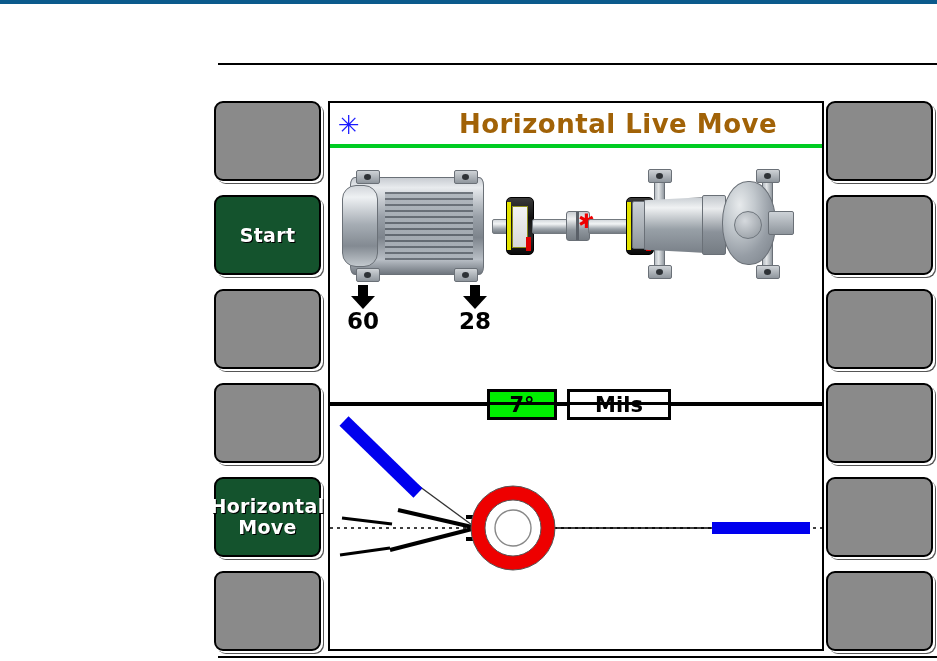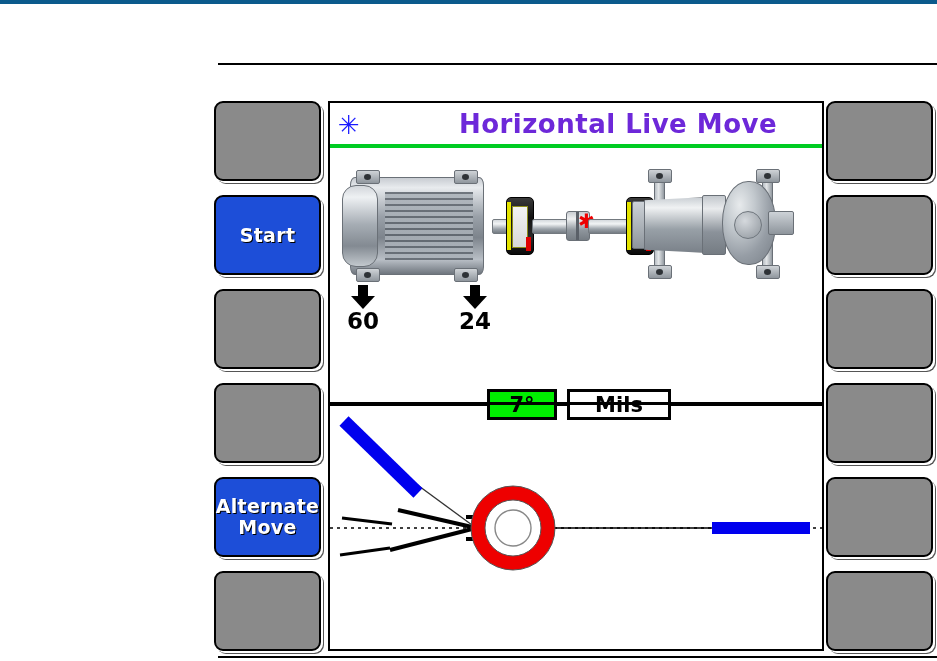--- a/index.html
+++ b/index.html
@@ -65,21 +65,21 @@
     font-size: 19px;
     font-weight: bold;
     line-height: 21px;
     text-align: center;
     color: #ffffff;
     letter-spacing: 0.3px;
     text-shadow: 1px 1px 0 #000000;
     white-space: pre-line;
   }
   .soft-key.active {
-    background: #1d4ed8;
+    background: #14532d;
   }
 
   
   .screen {
     position: absolute;
     left: 328px; top: 101px;
     width: 496px; height: 550px;
     box-sizing: border-box;
     border: 2px solid #000000;
     background: #ffffff;
@@ -92,21 +92,21 @@
     width: 492px;
     height: 44px;
   }
   .title-text {
     position: absolute;
     left: 0; top: 6px;
     width: 576px;
     text-align: center;
     font-size: 26px;
     font-weight: bold;
-    color: #6d28d9;
+    color: #a16207;
     letter-spacing: 0.5px;
   }
   .title-underline {
     position: absolute;
     left: 0; top: 41px;
     width: 492px; height: 4px;
     background: #00cc22;
   }
   .freeze-icon {
     position: absolute;
@@ -427,21 +427,21 @@
   <div class="soft-key active">
     <span class="key-label">Start</span>
   </div>
   <div class="soft-key blank">
     
   </div>
   <div class="soft-key blank">
     
   </div>
   <div class="soft-key active">
-    <span class="key-label">Alternate
+    <span class="key-label">Horizontal
 Move</span>
   </div>
   <div class="soft-key blank">
     
   </div>
 </div>
 
 <div class="key-col right">
   <div class="soft-key blank">
     
@@ -528,21 +528,21 @@
           <div class="head"></div>
       </div>
       <div class="foot-value">60</div>
     </div>
 
     <div class="foot-readout" style="left:120px; top:136px;">
       <div class="foot-arrow">
         <div class="stem"></div>
           <div class="head"></div>
       </div>
-      <div class="foot-value">24</div>
+      <div class="foot-value">28</div>
     </div>
   </div>
 
   <div class="units-strip">
     <div class="units-rail"></div>
     <div class="tol-box">
       <span class="txt">7°</span>
     </div>
     <div class="units-box">
       <span class="txt">Mils</span>

